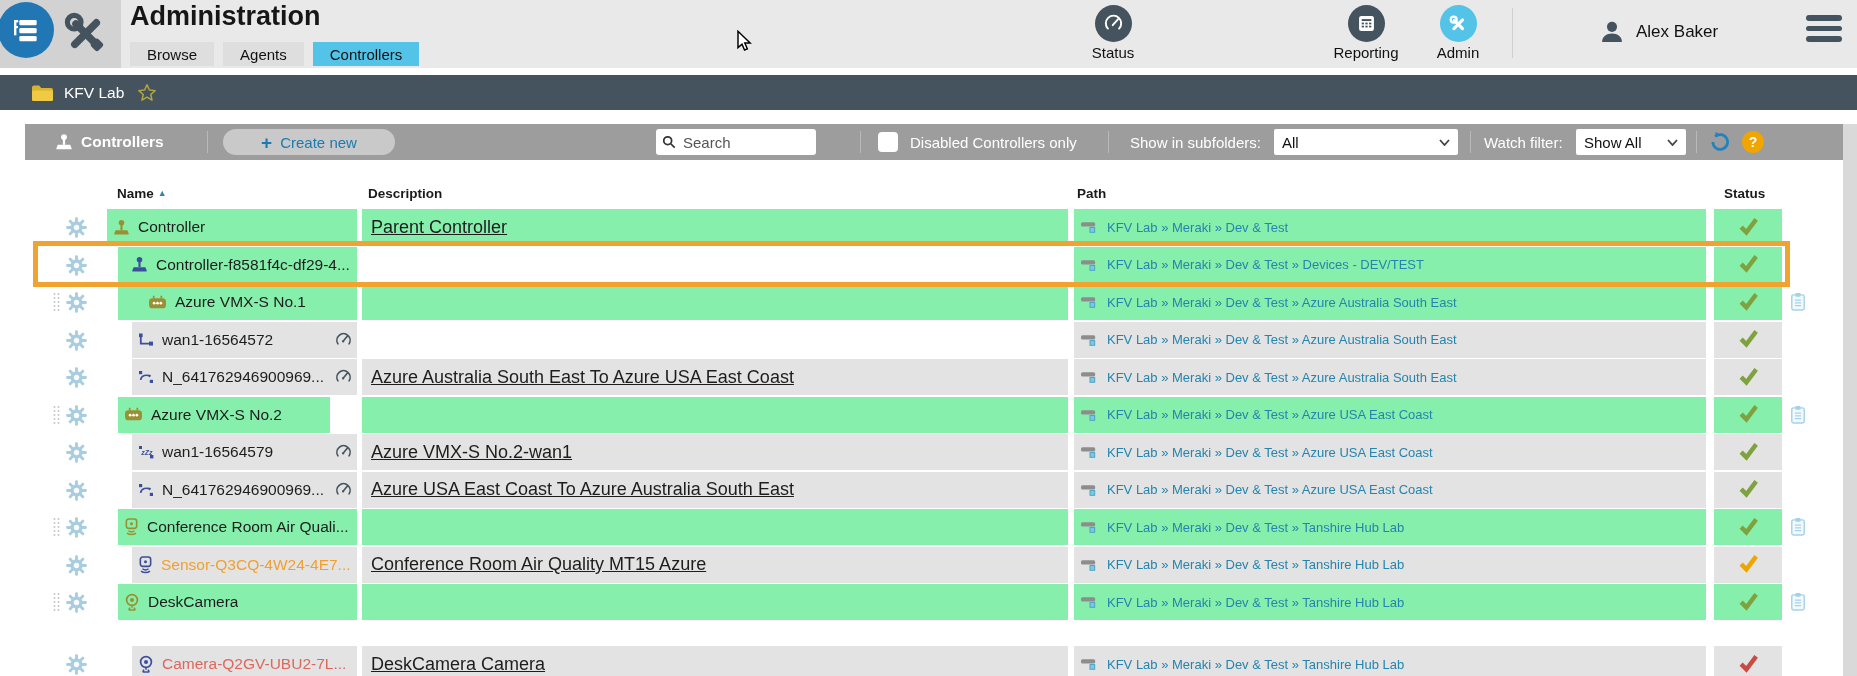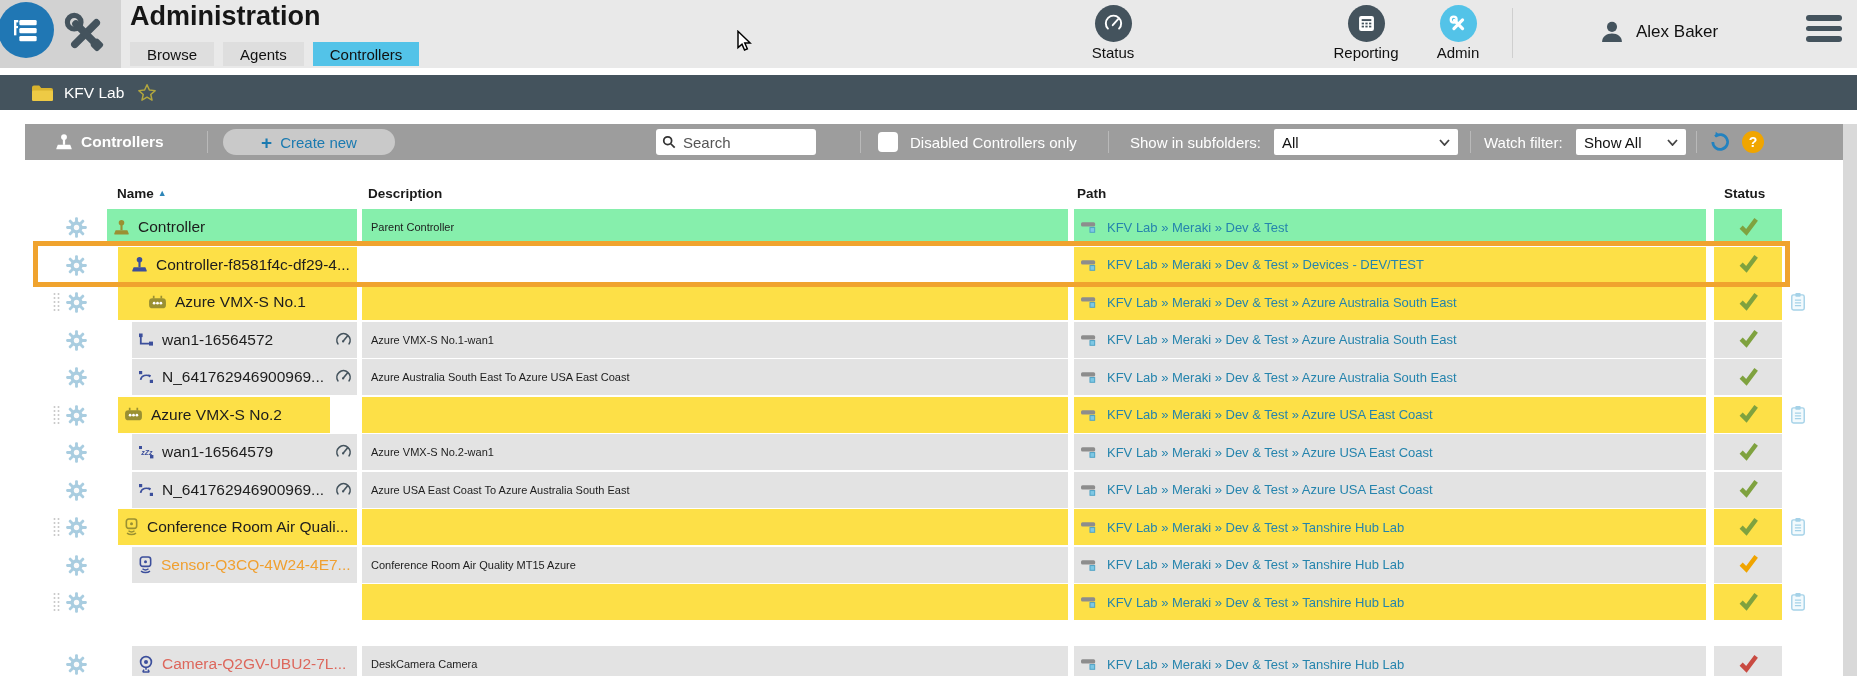--- a/index.html
+++ b/index.html
@@ -57,23 +57,23 @@
   .help-circle{position:absolute;left:1717px;top:7px;width:22px;height:22px;border-radius:50%;
     background:#f0a500;color:#fff;font-weight:700;font-size:14px;display:flex;
     align-items:center;justify-content:center;cursor:pointer;}
   .refresh{position:absolute;left:1683px;top:6px;cursor:pointer;}
   .scroll-strip{position:absolute;left:1843px;top:124px;width:14px;height:552px;background:#d9d9d9;}
   
   .th{position:absolute;top:186px;font-size:13.5px;font-weight:700;color:#1a1a1a;}
   .sort-arrow{color:#2e86b8;font-size:9px;vertical-align:2px;margin-left:4px;}
   .trow{position:absolute;left:0;width:1857px;height:36px;}
   .cell{position:absolute;top:0;height:36px;display:flex;align-items:center;box-sizing:border-box;}
-  .lvl0{background:#86efac;}  .lvl1{background:#fde047;}  .lvl2{background:#e3e3e3;}
+  .lvl0{background:#86efac;}  .lvl1{background:#86efac;}  .lvl2{background:#e3e3e3;}
   .cname{gap:8px;padding-left:6px;}
-  .cdesc{left:362px;width:706px;padding-left:9px;font-size:11px;color:#1d1d1d;white-space:nowrap;overflow:hidden;}
+  .cdesc{left:362px;width:706px;padding-left:9px;font-size:18px;color:#1d1d1d;white-space:nowrap;overflow:hidden;text-decoration:underline;}
   .cpath{left:1074px;width:632px;padding-left:7px;gap:9px;}
   .cstatus{left:1714px;width:68px;justify-content:center;}
   .gear{position:absolute;left:65px;top:7px;cursor:pointer;}
   .drag{position:absolute;left:52px;top:7px;cursor:grab;}
   .clip{position:absolute;left:1790px;top:8px;cursor:pointer;}
   .ricon{display:flex;align-items:center;}
   .rname{font-size:15.5px;color:#1d1d1d;white-space:nowrap;overflow:hidden;cursor:pointer;}
   .rname.orange{color:#f0a030;}
   .rname.red{color:#dd675c;}
   .rgauge{position:absolute;right:5px;top:9px;}
@@ -418,21 +418,20 @@
             <rect x="11" y="9.6" width="4" height="4" fill="#3c4f9c"></rect>
           </svg>
         </span>
       <span class="rname">wan1-16564572</span>
       <span class="rgauge"><svg width="17" height="17" viewBox="0 0 18 18">
             <path d="M14.9 13.6a7 7 0 1 0-11.8 0" fill="none" stroke="#44535d" stroke-width="1.7" stroke-linecap="round"></path>
             <path d="M8.6 10.8l4.6-5.4" stroke="#44535d" stroke-width="1.7" stroke-linecap="round"></path>
             <circle cx="8.6" cy="11" r="1.2" fill="#44535d"></circle>
           </svg></span>
     </div>
-    <div class="cell cdesc lvl2">Azure VMX-S No.1-wan1</div>
     <div class="cell cpath lvl2">
       <span class="picon">
           <svg width="17" height="14" viewBox="0 0 18 14">
             <rect x="0" y="2" width="15" height="4.6" rx="1.6" fill="#8d8d8d"></rect>
             <rect x="9.5" y="7.6" width="5" height="5" fill="#7ec7e4" stroke="#4aa0c4" stroke-width="1"></rect>
           </svg>
         </span>
       <a class="plink">KFV Lab » Meraki » Dev &amp; Test » Azure Australia South East</a>
     </div>
     <div class="cell cstatus lvl2">
@@ -781,20 +780,31 @@
             <rect x="10.5" y="16.8" width="3" height="6" rx="1.2"></rect>
             <rect x="1.2" y="10.5" width="6" height="3" rx="1.2"></rect>
             <rect x="16.8" y="10.5" width="6" height="3" rx="1.2"></rect>
             <rect x="10.5" y="1.2" width="3" height="6" rx="1.2" transform="rotate(45 12 12)"></rect>
             <rect x="10.5" y="16.8" width="3" height="6" rx="1.2" transform="rotate(45 12 12)"></rect>
             <rect x="1.2" y="10.5" width="6" height="3" rx="1.2" transform="rotate(45 12 12)"></rect>
             <rect x="16.8" y="10.5" width="6" height="3" rx="1.2" transform="rotate(45 12 12)"></rect>
           </g>
           <circle cx="12" cy="12" r="2.8" fill="#fbfbfb"></circle>
         </svg></span>
+    <div class="cell cname lvl1" style="left: 118px; width: 239px;">
+      <span class="ricon">
+          <svg width="16" height="18" viewBox="0 0 16 18">
+            <circle cx="8" cy="7" r="5.4" fill="none" stroke="#9a9032" stroke-width="1.7"></circle>
+            <circle cx="8" cy="7" r="2" fill="#9a9032"></circle>
+            <path d="M8 12.6v2.2M4.7 17h6.6M6 14.6l-1.3 2.2M10 14.6l1.3 2.2" stroke="#9a9032" stroke-width="1.5" fill="none"></path>
+          </svg>
+        </span>
+      <span class="rname">DeskCamera</span>
+
+    </div>
     <div class="cell cdesc lvl1"></div>
     <div class="cell cpath lvl1">
       <span class="picon">
           <svg width="17" height="14" viewBox="0 0 18 14">
             <rect x="0" y="2" width="15" height="4.6" rx="1.6" fill="#8d8d8d"></rect>
             <rect x="9.5" y="7.6" width="5" height="5" fill="#7ec7e4" stroke="#4aa0c4" stroke-width="1"></rect>
           </svg>
         </span>
       <a class="plink">KFV Lab » Meraki » Dev &amp; Test » Tanshire Hub Lab</a>
     </div>

